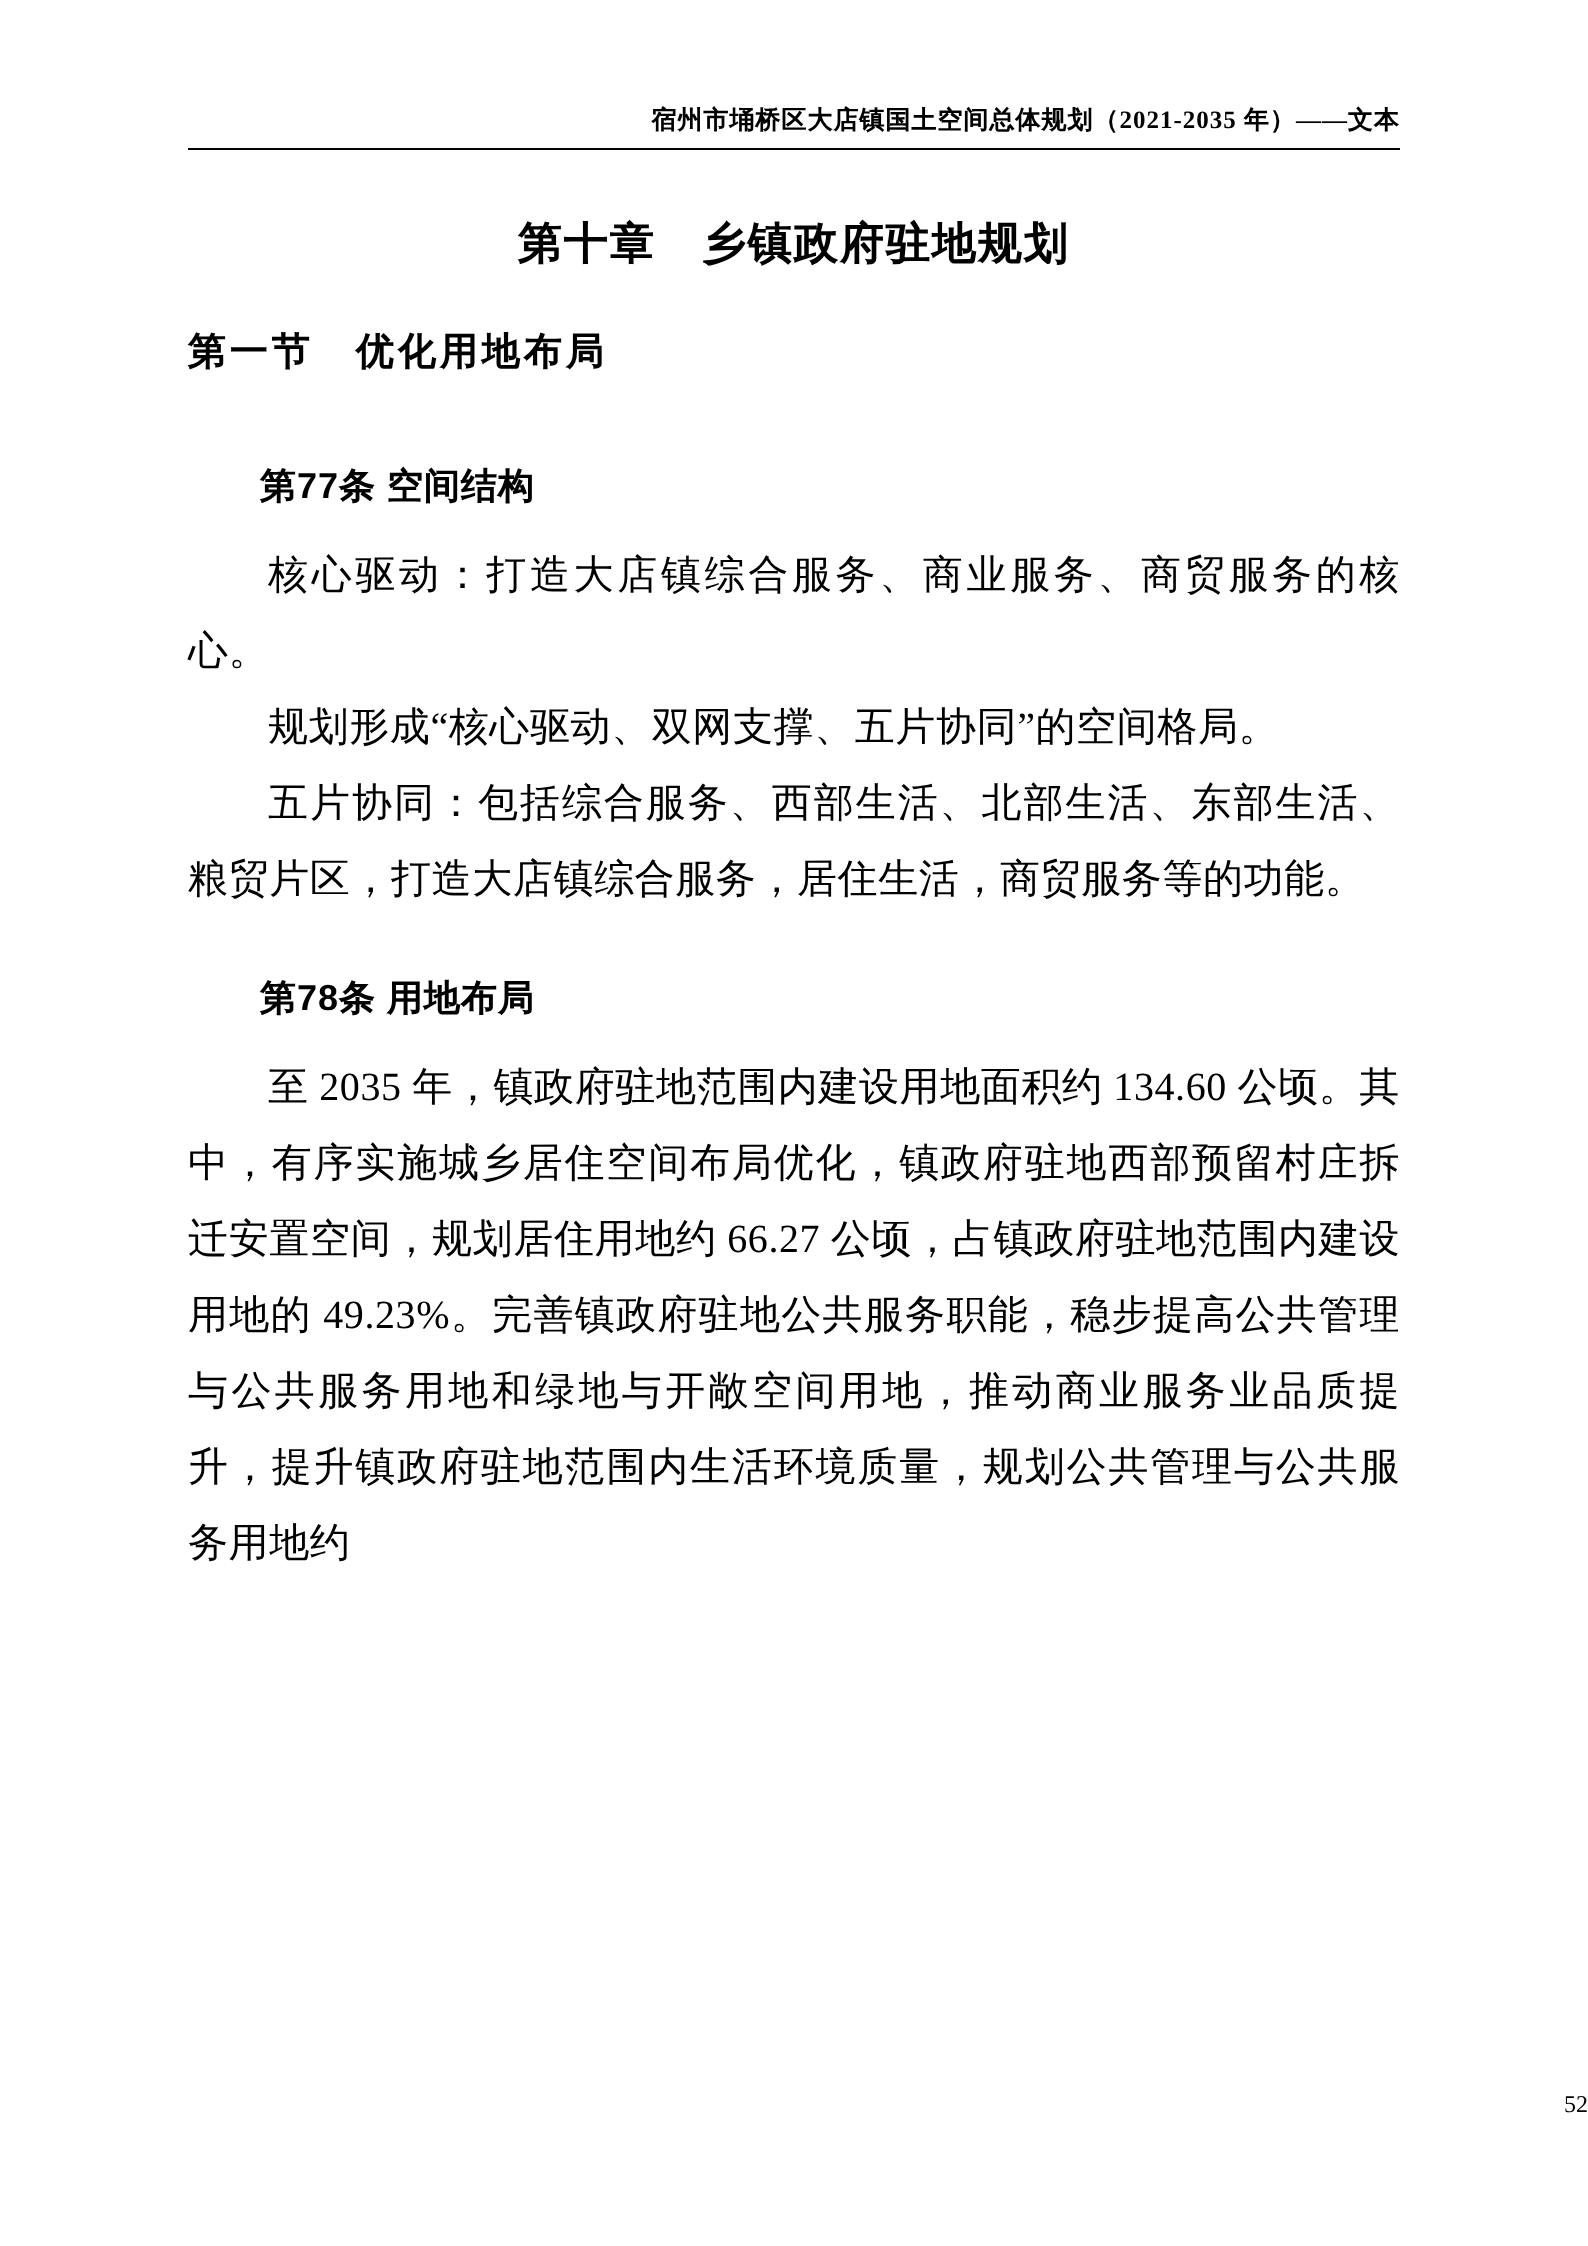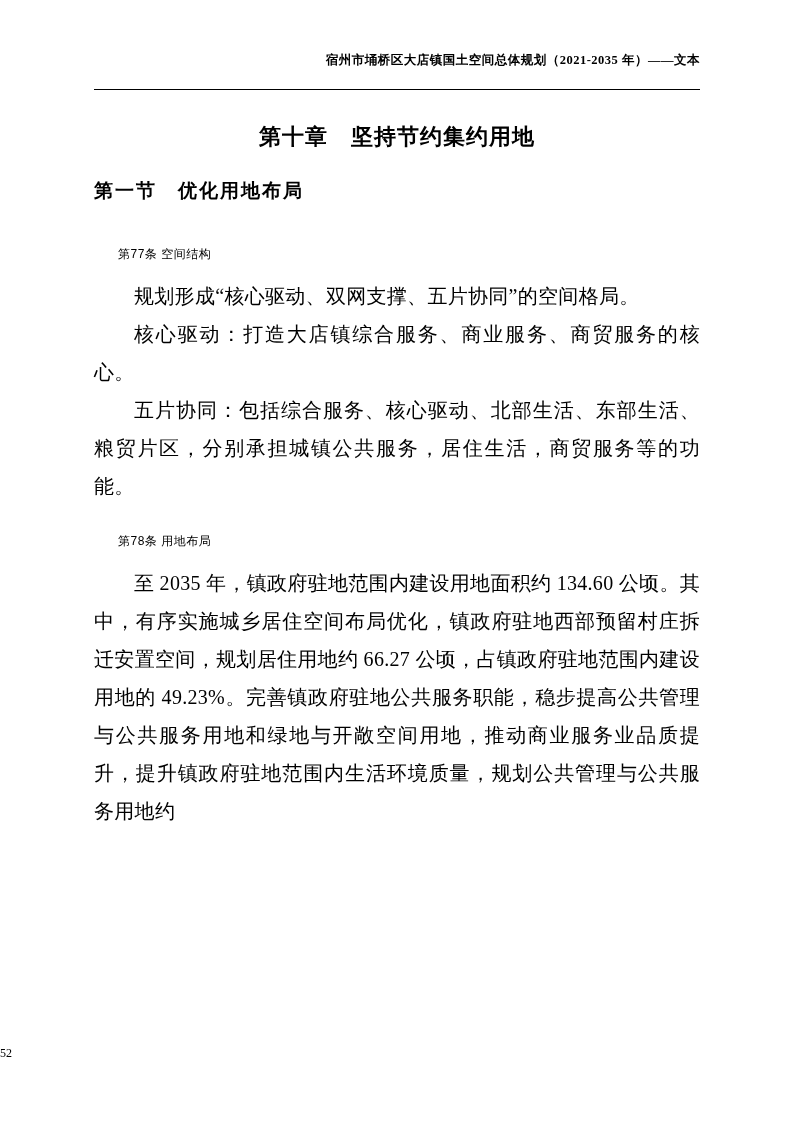--- a/index.html
+++ b/index.html
@@ -12,21 +12,21 @@
     position: relative;
     width: 794px;
     height: 1123px;
     margin: 0 auto;
     background: #ffffff;
     padding: 52px 94px 0 94px;
     overflow: hidden;
   }
   .page-header {
     border-bottom: 1.5px solid #000000;
-    padding-bottom: 20px;
+    padding-bottom: 5px;
   }
   .page-header .header-text {
     text-align: right;
     font-size: 12.5px;
     font-weight: bold;
     letter-spacing: 0.5px;
   }
   .chapter-title {
     margin-top: 32px;
     text-align: center;
@@ -40,22 +40,22 @@
     text-align: left;
     font-family: "Liberation Serif", "DejaVu Serif", serif;
     font-size: 19px;
     font-weight: bold;
     letter-spacing: 2px;
   }
   .article-heading {
     margin-top: 42px;
     margin-bottom: 14px;
     font-family: "Liberation Sans", "DejaVu Sans", sans-serif;
-    font-size: 12px;
-    font-weight: normal;
+    font-size: 18px;
+    font-weight: bold;
     text-indent: 2em;
     letter-spacing: 0.5px;
   }
   .body-paragraph {
     font-size: 20px;
     line-height: 38px;
     text-align: justify;
     text-indent: 2em;
     letter-spacing: 0.3px;
   }
@@ -63,47 +63,47 @@
     margin-top: 28px;
   }
   .para-gap {
     margin-top: 14px;
   }
   .page-footer {
     position: absolute;
     bottom: 62px;
     left: 0;
     width: 100%;
-    text-align: left;
+    text-align: right;
   }
   .page-footer .page-number {
     font-size: 12px;
   }
 </style>
 </head>
 <body>
 
 <div class="page">
 
   <div class="page-header">
     <div class="header-text">宿州市埇桥区大店镇国土空间总体规划（2021-2035 年）——文本</div>
   </div>
 
-  <h1 class="chapter-title">第十章　坚持节约集约用地</h1>
+  <h1 class="chapter-title">第十章　乡镇政府驻地规划</h1>
 
   <h2 class="section-title">第一节　优化用地布局</h2>
 
   <h3 class="article-heading">第77条 空间结构</h3>
 
+  <p class="body-paragraph">核心驱动：打造大店镇综合服务、商业服务、商贸服务的核心。</p>
+
   <p class="body-paragraph">规划形成“核心驱动、双网支撑、五片协同”的空间格局。</p>
 
-  <p class="body-paragraph">核心驱动：打造大店镇综合服务、商业服务、商贸服务的核心。</p>
 
-
-  <p class="body-paragraph">五片协同：包括综合服务、核心驱动、北部生活、东部生活、粮贸片区，分别承担城镇公共服务，居住生活，商贸服务等的功能。</p>
+  <p class="body-paragraph">五片协同：包括综合服务、西部生活、北部生活、东部生活、粮贸片区，打造大店镇综合服务，居住生活，商贸服务等的功能。</p>
 
   <h3 class="article-heading">第78条 用地布局</h3>
 
 
   <p class="body-paragraph para-gap">至 2035 年，镇政府驻地范围内建设用地面积约 134.60 公顷。其中，有序实施城乡居住空间布局优化，镇政府驻地西部预留村庄拆迁安置空间，规划居住用地约 66.27 公顷，占镇政府驻地范围内建设用地的 49.23%。完善镇政府驻地公共服务职能，稳步提高公共管理与公共服务用地和绿地与开敞空间用地，推动商业服务业品质提升，提升镇政府驻地范围内生活环境质量，规划公共管理与公共服务用地约</p>
 
   <div class="page-footer">
     <span class="page-number">52</span>
   </div>
 

